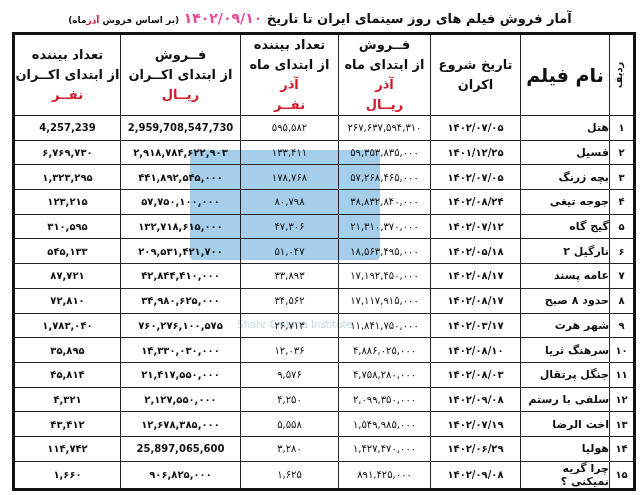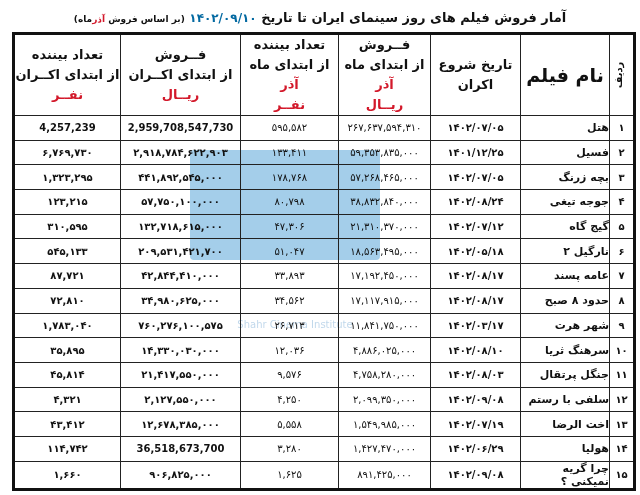--- a/index.html
+++ b/index.html
@@ -1,20 +1,20 @@
 <!DOCTYPE html>
 <html><head>
 <meta charset="utf-8">
 <style>
   html, body { margin:0; padding:0; background:#ffffff; }
   body { width:640px; height:495px; position:relative; overflow:hidden;
          font-family:"DejaVu Sans", sans-serif; color:#111; }
   .title { position:absolute; top:9px; left:0; width:640px; text-align:center; direction:rtl;
            font-size:13px; font-weight:bold; line-height:18px; }
-  .title .date { color:#0369a1; font-size:12px; }
+  .title .date { color:#ec4899; font-size:14px; }
   .title .note { font-size:9px; font-weight:bold; }
   .title .note .hl { color:#d3192b; }
   .watermark { position:absolute; left:190px; top:150px; width:190px; height:110px;
                background:#5aa5d9; opacity:0.55; z-index:0; border-radius:4px; }
   .watermark2 { position:absolute; left:230px; top:297px; width:130px; height:70px;
                opacity:0.35; z-index:0; color:#4e90c6; font-size:10px; text-align:center; }
   table { position:absolute; top:32px; left:12px; width:621px; border-collapse:collapse;
           direction:rtl; table-layout:fixed; z-index:1; background:transparent; }
   th, td { border:1.5px solid #222; text-align:center; vertical-align:middle; padding:0; }
   table { border:3px solid #111; }
@@ -193,21 +193,21 @@
         <td class="num-light">۵,۵۵۸</td>
         <td>۱۲,۶۷۸,۳۸۵,۰۰۰</td>
         <td>۴۳,۴۱۲</td>
       </tr>
       <tr>
         <td>۱۴</td>
         <td class="name">هولیا</td>
         <td>۱۴۰۲/۰۶/۲۹</td>
         <td class="num-light">۱,۴۲۷,۴۷۰,۰۰۰</td>
         <td class="num-light">۳,۲۸۰</td>
-        <td>36,518,673,700</td>
+        <td>25,897,065,600</td>
         <td>۱۱۴,۷۴۲</td>
       </tr>
       <tr>
         <td>۱۵</td>
         <td class="name">چرا گریه نمیکنی ؟</td>
         <td>۱۴۰۲/۰۹/۰۸</td>
         <td class="num-light">۸۹۱,۴۲۵,۰۰۰</td>
         <td class="num-light">۱,۶۲۵</td>
         <td>۹۰۶,۸۲۵,۰۰۰</td>
         <td>۱,۶۶۰</td>

